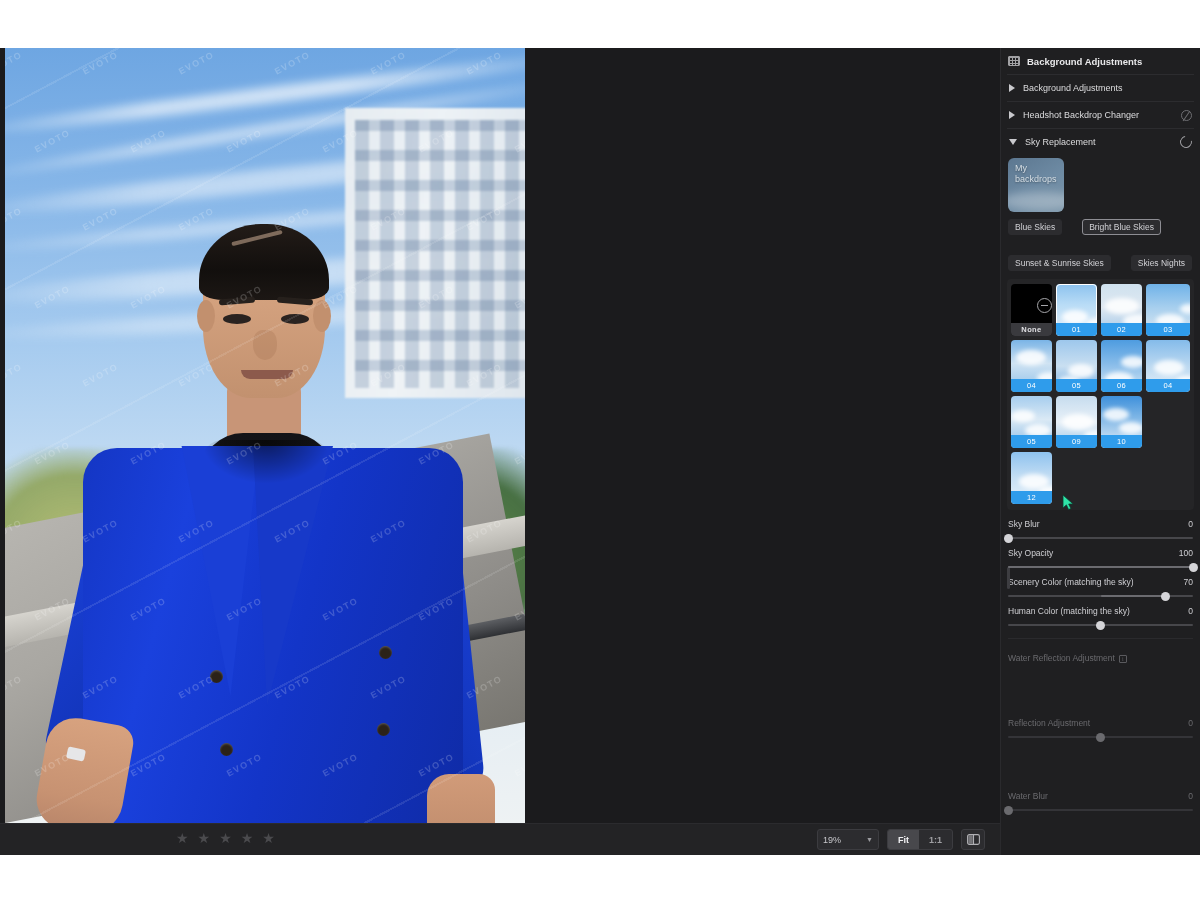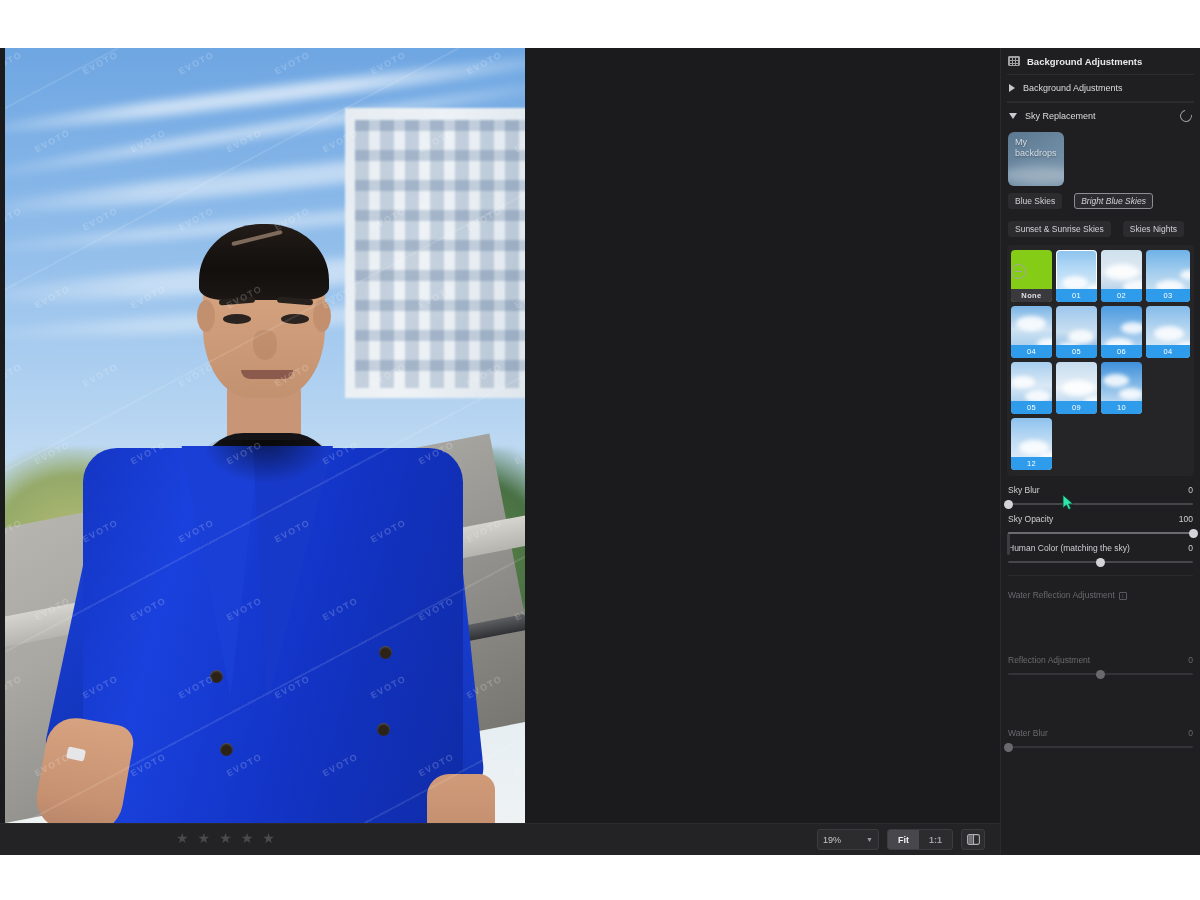--- a/index.html
+++ b/index.html
@@ -380,28 +380,28 @@
   }
   .bd-card .cap {
     position: relative; z-index: 2;
     font-size: 9px; color: #ffffff; line-height: 11px;
     text-shadow: 0 1px 2px rgba(0,0,0,.35);
   }
   #bd-mine .cap { color: #d5dee5; }
 
   
   #chips {
-    padding: 0 7px; display: flex; flex-wrap: wrap; gap: 12px;
+    padding: 0 7px; display: flex; flex-wrap: wrap; gap: 20px;
   }
   .chip {
     background: #2c2c2f; border: 1px solid #2c2c2f; border-radius: 3px;
     padding: 2px 6px; font-size: 8.5px; color: #d2d2d6;
     white-space: nowrap;
   }
-  .chip.selected { border-color: #8d8d93; font-style: italic; }
+  .chip.selected { border-color: #8d8d93; }
 
   
   #thumb-area {
     position: relative;
     margin: 8px 6px 0 6px;
     background: #252527;
     border-radius: 4px;
     padding: 5px 4px 6px 4px;
   }
   #thumb-grid {
@@ -413,23 +413,23 @@
     background: #303034;
   }
   .thumb.sel { outline: 1.5px solid #ffffff; outline-offset: -1.5px; }
   .thumb .num {
     position: absolute; left: 0; right: 0; bottom: 0; height: 13px;
     background: #2f9ceb; color: #fff; font-size: 7.5px;
     display: flex; align-items: center; justify-content: center;
     letter-spacing: .4px;
   }
   .thumb.none-thumb {
-    background: #84cc16;
+    background: #000000;
     display: flex; flex-direction: column;
-    align-items: flex-start; justify-content: center;
+    align-items: flex-end; justify-content: center;
   }
   .none-circle {
     width: 15px; height: 15px; border-radius: 50%;
     border: 1.2px solid #a6a6aa; position: relative; margin-bottom: 10px;
   }
   .none-circle::after {
     content: ""; position: absolute; left: 3px; top: 6px;
     width: 7px; height: 1.2px; background: #a6a6aa;
   }
   .thumb.none-thumb .num {
@@ -672,20 +672,25 @@
       <span class="ttl">Background Adjustments</span>
     </div>
     <div class="divider"></div>
 
     <div class="section-row">
       <span class="tri"></span>
       <span class="label">Background Adjustments</span>
     </div>
     <div class="divider"></div>
 
+    <div class="section-row">
+      <span class="tri"></span>
+      <span class="label">Headshot Backdrop Changer</span>
+      <span class="circ-icon"></span>
+    </div>
     <div class="divider"></div>
 
     <div class="section-row">
       <span class="tri open"></span>
       <span class="label">Sky Replacement</span>
       <span class="reset-icon"></span>
     </div>
 
     <div id="backdrop-tabs">
       <div class="bd-card" id="bd-mine">
@@ -787,20 +792,30 @@
             <span class="vl">100</span>
           </div>
           <div class="track">
             <div class="fill" style="left: 0%; width: 100%;"></div>
             <div class="knob" style="left: 100%;"></div>
           </div>
         </div>
       </div>
 
     <div id="sliders-hs">
+        <div class="slider-block">
+          <div class="slider-head">
+            <span class="nm">Scenery Color (matching the sky)</span>
+            <span class="vl">70</span>
+          </div>
+          <div class="track">
+            <div class="fill" style="left: 50%; width: 35%;"></div>
+            <div class="knob" style="left: 85%;"></div>
+          </div>
+        </div>
         <div class="slider-block">
           <div class="slider-head">
             <span class="nm">Human Color (matching the sky)</span>
             <span class="vl">0</span>
           </div>
           <div class="track">
             <div class="fill" style="left: 50%; width: 0%;"></div>
             <div class="knob" style="left: 50%;"></div>
           </div>
         </div>

